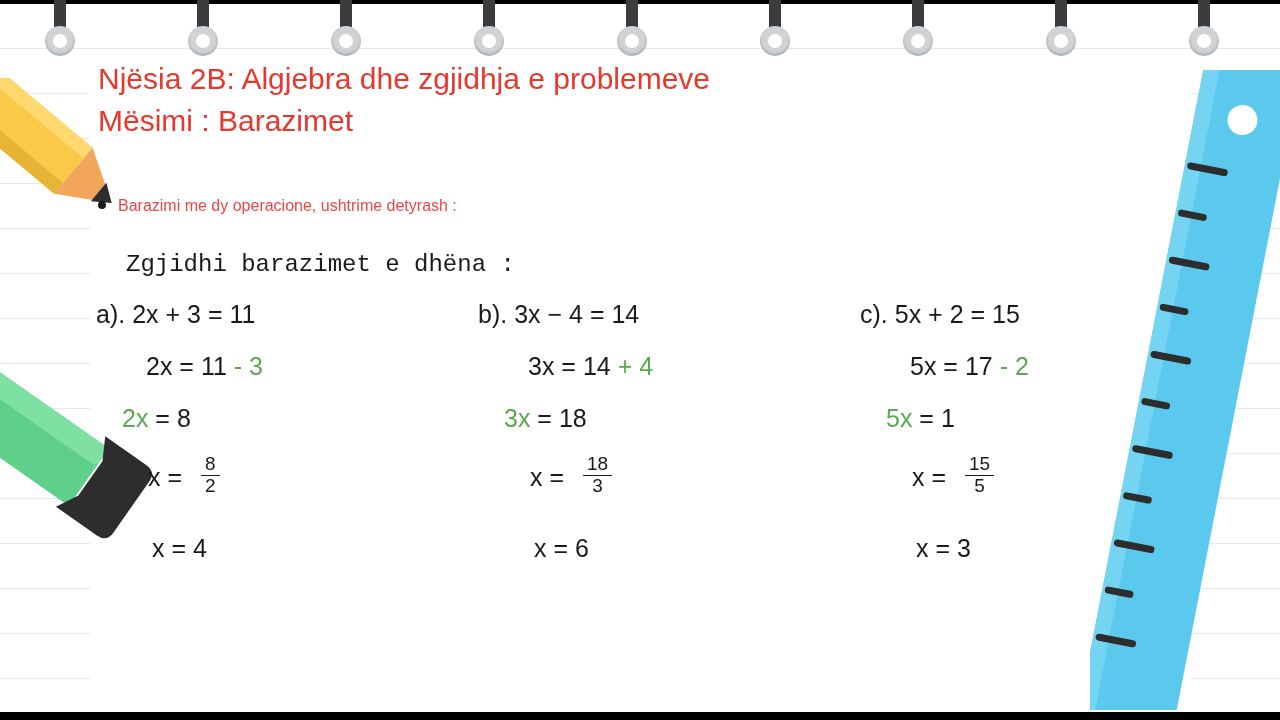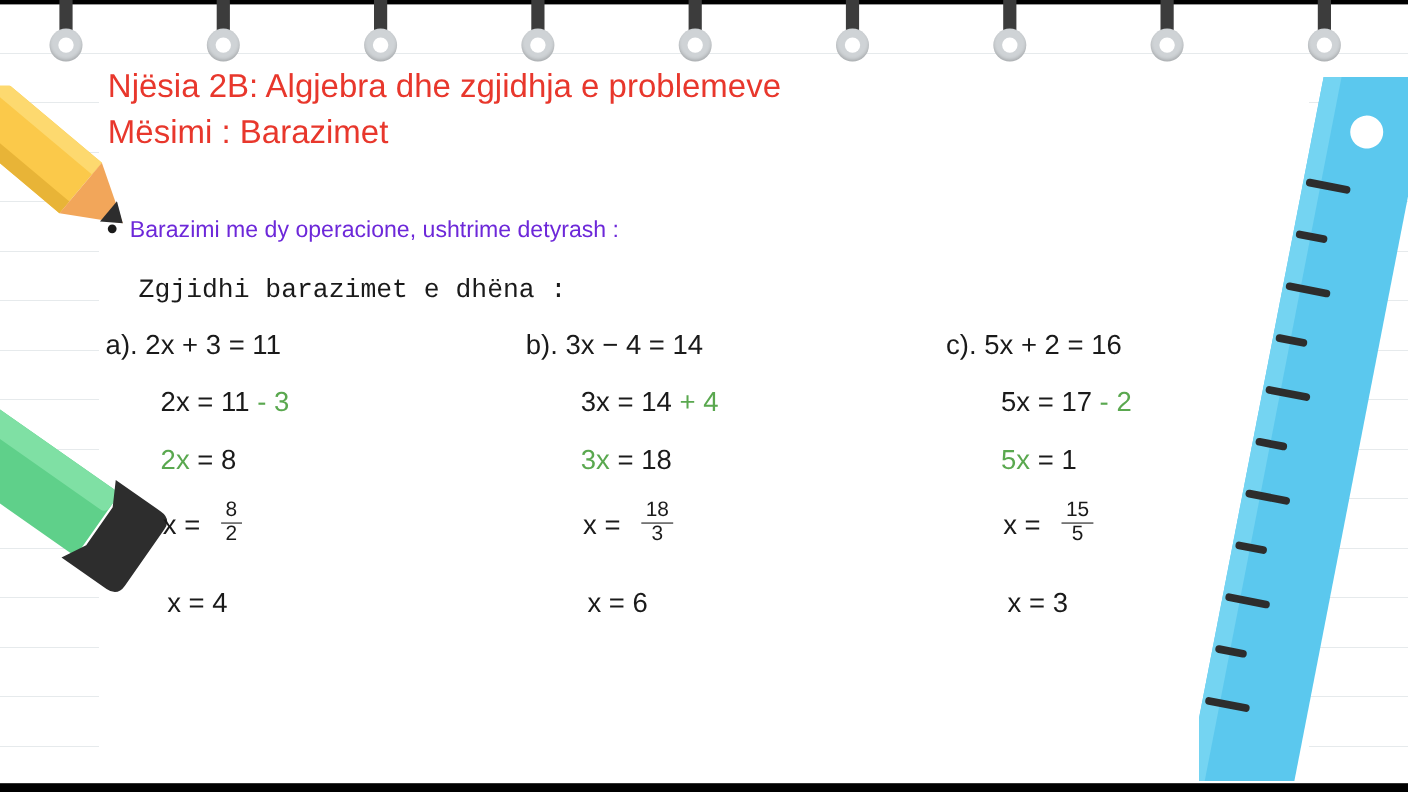--- a/index.html
+++ b/index.html
@@ -137,22 +137,22 @@
     font-size: 30px;
     line-height: 42px;
     white-space: nowrap;
   }
   .title .line2 { display: block; }
 
   .bullet-row {
     position: absolute;
     left: 98px;
     top: 197px;
-    font-size: 21px;
-    color: #6d28d9;
+    font-size: 16px;
+    color: #ef4444;
     white-space: nowrap;
   }
   .bullet-dot {
     display: inline-block;
     width: 8px; height: 8px;
     border-radius: 50%;
     background: #1a1a1a;
     vertical-align: middle;
     margin-right: 12px;
     margin-bottom: 3px;
@@ -178,21 +178,21 @@
   .col-b { left: 478px; }
   .col-c { left: 860px; }
 
   .step {
     position: relative;
     height: 52px;
     white-space: nowrap;
   }
   .step-1 { margin-left: 0px; }
   .step-2 { margin-left: 50px; text-align: center; }
-  .step-3 { margin-left: 50px; }
+  .step-3 { margin-left: 26px; }
   .step-4 { margin-left: 52px; height: 78px; }
   .step-5 { margin-left: 56px; }
 
   .green { color: #5aa84f; }
 
   
   .frac {
     display: inline-block;
     vertical-align: middle;
     text-align: center;
@@ -369,21 +369,21 @@
           <span class="num">18</span>
           <span class="den">3</span>
         </span>
       </div>
       <div class="step step-5">x = 6</div>
     </div>
 
     <div class="col col-c">
       <div class="step step-1">
         <span>c).</span>
-        <span>5x + 2 = 16</span>
+        <span>5x + 2 = 15</span>
       </div>
       <div class="step step-2">
         <span>5x = 17</span>
         <span class="green">-</span>
         <span class="green">2</span>
       </div>
       <div class="step step-3">
         <span class="green">5x</span>
         <span>= 1</span>
       </div>

